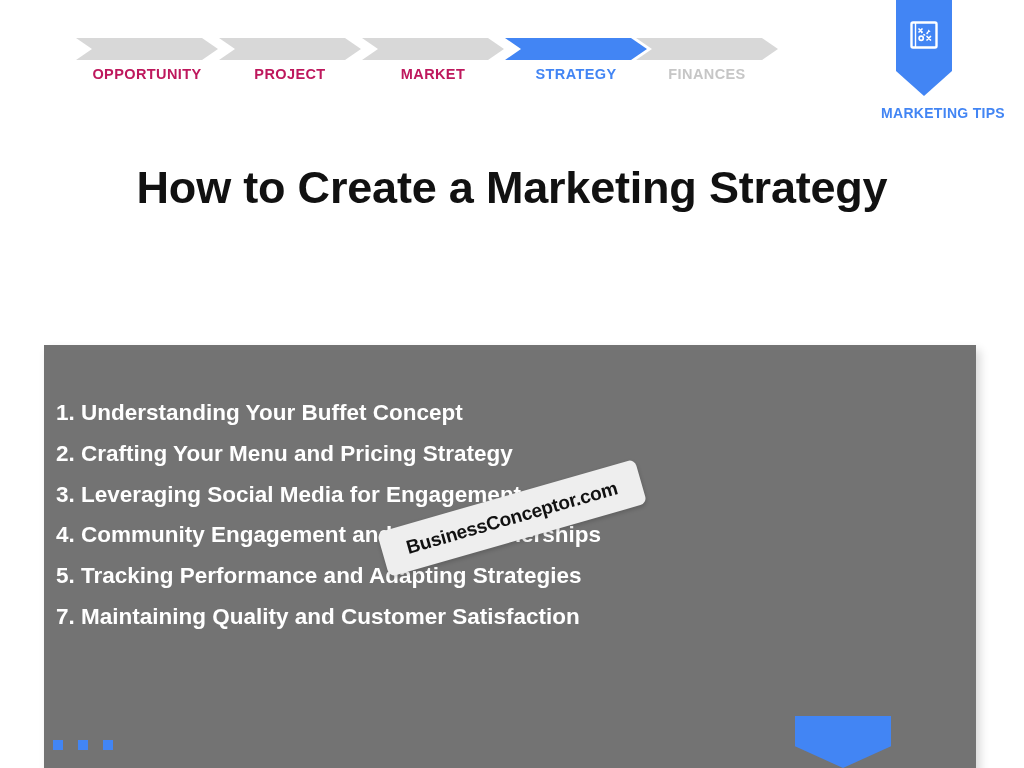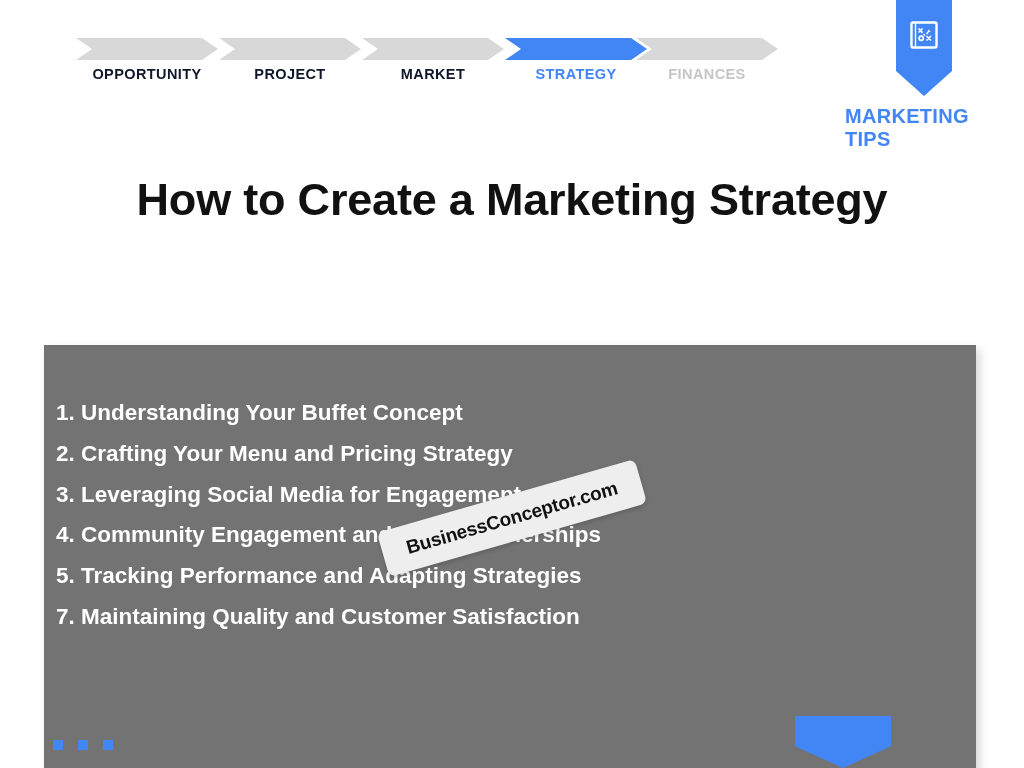--- a/index.html
+++ b/index.html
@@ -54,21 +54,21 @@
   }
   .step .step-label {
     position: absolute;
     top: 28px;
     left: 0;
     width: 142px;
     text-align: center;
     font-size: 14.5px;
     font-weight: bold;
     letter-spacing: 0.4px;
-    color: #0f172a;
+    color: #be185d;
     font-family: "Liberation Sans", sans-serif;
   }
   .step.active .step-label { color: #4285f4; }
   .step.dim .step-label { color: #c6c6c6; }
 
   
   .tips-badge {
     position: absolute;
     left: 845px;
     top: 0;
@@ -88,32 +88,32 @@
   .ribbon svg {
     position: absolute;
     left: 12px;
     top: 19px;
   }
   .tips-label {
     position: absolute;
     left: 0;
     top: 105px;
     width: 160px;
-    text-align: left;
-    font-size: 20px;
+    text-align: right;
+    font-size: 14px;
     font-weight: bold;
     letter-spacing: 0.3px;
     color: #4285f4;
   }
 
   
   .title-block {
     position: absolute;
     left: 0;
-    top: 168px;
+    top: 156px;
     width: 1024px;
     text-align: center;
   }
   .title-line {
     font-size: 45px;
     font-weight: bold;
     color: #111111;
     line-height: 1.42;
     letter-spacing: -0.2px;
     font-family: "Liberation Sans", sans-serif;

